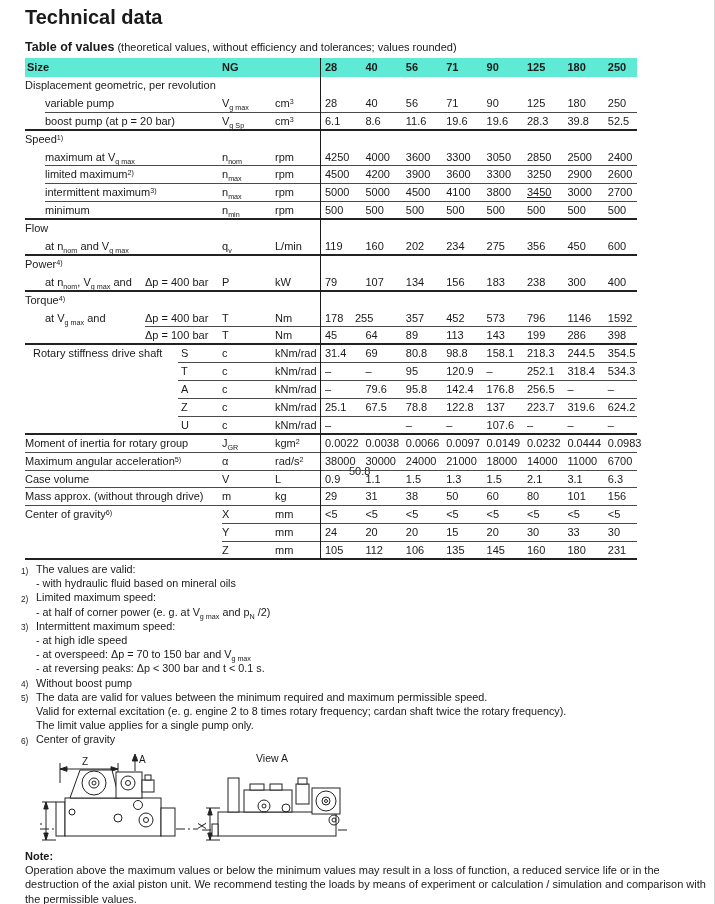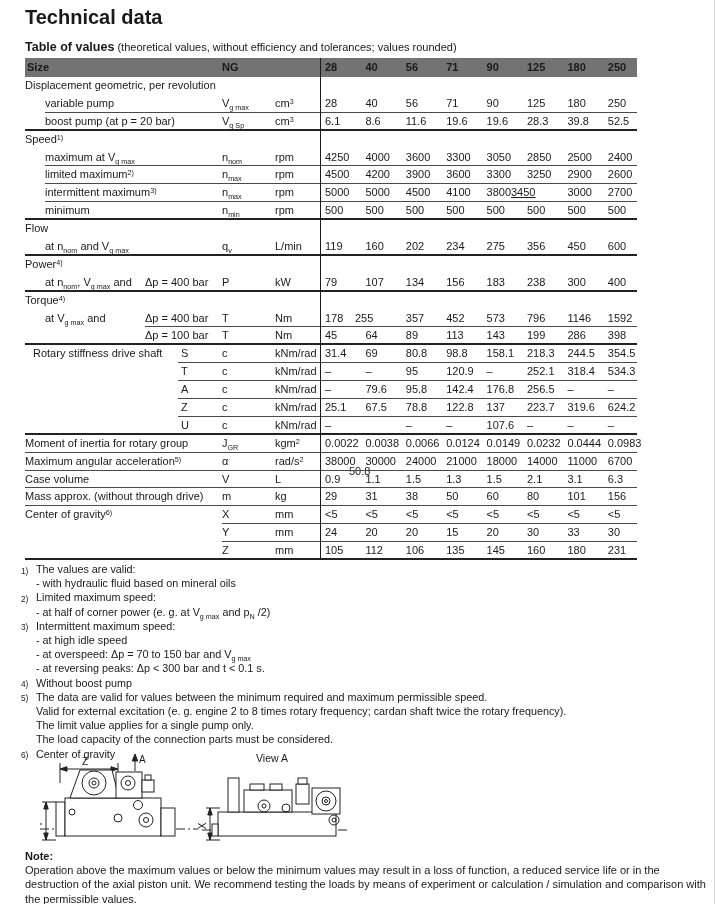--- a/index.html
+++ b/index.html
@@ -42,21 +42,21 @@
 
 <div class="page">
 
   <div class="title">Technical data</div>
 
   <div class="subtitle">
     <span class="st-bold">Table of values</span><span> (theoretical values, without efficiency and tolerances; values rounded)</span>
   </div>
 
   <div class="tbl">
-    <div class="thead" id="thead" style="background: #737373;">
+    <div class="thead" id="thead" style="background: #5eead4;">
         <div class="cell" style="left: 2px;">Size</div>
         <div class="cell" style="left: 197px;">NG</div>
         <div class="cell" style="left: 300px; font-weight: bold;">28</div>
         <div class="cell" style="left: 340.4px; font-weight: bold;">40</div>
         <div class="cell" style="left: 380.8px; font-weight: bold;">56</div>
         <div class="cell" style="left: 421.2px; font-weight: bold;">71</div>
         <div class="cell" style="left: 461.6px; font-weight: bold;">90</div>
         <div class="cell" style="left: 502px; font-weight: bold;">125</div>
         <div class="cell" style="left: 542.4px; font-weight: bold;">180</div>
         <div class="cell" style="left: 582.8px; font-weight: bold;">250</div>
@@ -126,21 +126,21 @@
         </div>
         <div class="trow">
           <div class="cell" style="left: 20px;">intermittent maximum<sup>3)</sup></div>
           <div class="cell" style="left: 197px;">n<sub>max</sub></div>
           <div class="cell" style="left: 250px;">rpm</div>
           <div class="cell" style="left: 300px;">5000</div>
           <div class="cell" style="left: 340.4px;">5000</div>
           <div class="cell" style="left: 380.8px;">4500</div>
           <div class="cell" style="left: 421.2px;">4100</div>
           <div class="cell" style="left: 461.6px;">3800</div>
-          <div class="cell" style="left: 486px; text-decoration: underline;">3450</div>
+          <div class="cell" style="left: 502px; text-decoration: underline;">3450</div>
           <div class="cell" style="left: 542.4px;">3000</div>
           <div class="cell" style="left: 582.8px;">2700</div>
           <div class="rule" style="left: 20px;"></div>
         </div>
         <div class="trow">
           <div class="cell" style="left: 20px;">minimum</div>
           <div class="cell" style="left: 197px;">n<sub>min</sub></div>
           <div class="cell" style="left: 250px;">rpm</div>
           <div class="cell" style="left: 300px;">500</div>
           <div class="cell" style="left: 340.4px;">500</div>
@@ -290,21 +290,21 @@
           <div class="cell" style="left: 582.8px;">–</div>
           <div class="rule thick" style="left: 0px;"></div>
         </div>
         <div class="trow">
           <div class="cell" style="left: 0px;">Moment of inertia for rotary group</div>
           <div class="cell" style="left: 197px;">J<sub>GR</sub></div>
           <div class="cell" style="left: 250px;">kgm<sup>2</sup></div>
           <div class="cell" style="left: 300px;">0.0022</div>
           <div class="cell" style="left: 340.4px;">0.0038</div>
           <div class="cell" style="left: 380.8px;">0.0066</div>
-          <div class="cell" style="left: 421.2px;">0.0124</div>
+          <div class="cell" style="left: 421.2px;">0.0097</div>
           <div class="cell" style="left: 461.6px;">0.0149</div>
           <div class="cell" style="left: 502px;">0.0232</div>
           <div class="cell" style="left: 542.4px;">0.0444</div>
           <div class="cell" style="left: 582.8px;">0.0983</div>
           <div class="rule" style="left: 0px;"></div>
         </div>
         <div class="trow">
           <div class="cell" style="left: 0px;">Maximum angular acceleration<sup>5)</sup></div>
           <div class="cell" style="left: 197px;">α</div>
           <div class="cell" style="left: 250px;">rad/s<sup>2</sup></div>
@@ -410,21 +410,20 @@
       </div>
       <div class="fn">
         <span class="fn-mk">4)</span>
         <div class="fn-line">Without boost pump</div>
       </div>
       <div class="fn">
         <span class="fn-mk">5)</span>
         <div class="fn-line">The data are valid for values between the minimum required and maximum permissible speed.</div>
         <div class="fn-line">Valid for external excitation (e. g. engine 2 to 8 times rotary frequency; cardan shaft twice the rotary frequency).</div>
         <div class="fn-line">The limit value applies for a single pump only.</div>
-        <div class="fn-line">The load capacity of the connection parts must be considered.</div>
       </div>
       <div class="fn">
         <span class="fn-mk">6)</span>
         <div class="fn-line">Center of gravity</div>
       </div>
     </div>
 
   <div class="figure">
     <svg width="310" height="98" viewBox="0 0 310 98">
 

